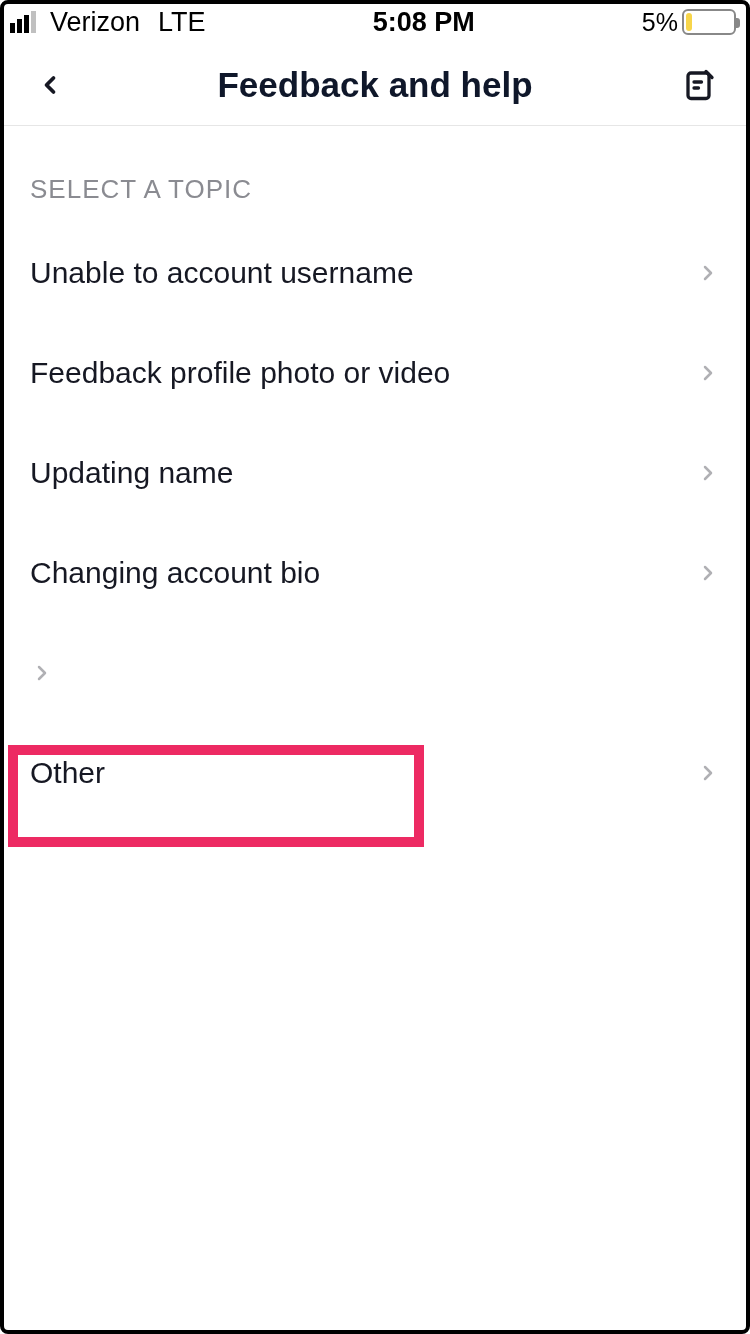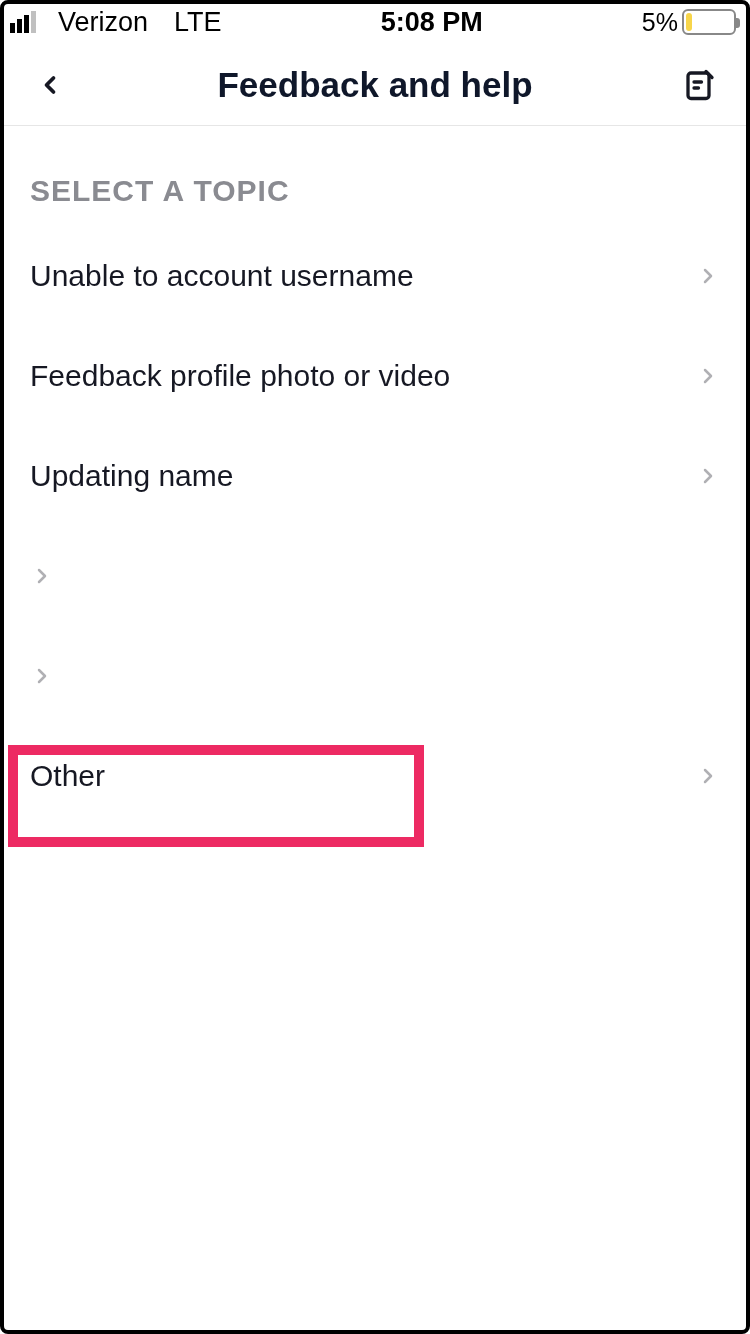--- a/index.html
+++ b/index.html
@@ -21,21 +21,21 @@
   .status-bar {
     display: flex;
     align-items: center;
     justify-content: space-between;
     height: 44px;
     padding: 0 14px 0 10px;
     font-size: 27px;
     font-weight: 400;
     color: #000;
   }
-  .status-left { display: flex; align-items: center; gap: 18px; }
+  .status-left { display: flex; align-items: center; gap: 10px; }
   .signal-bars { display: inline-flex; align-items: flex-end; gap: 2px; }
   .signal-bars span {
     width: 5px;
     background: #000;
     display: inline-block;
   }
   .signal-bars span:nth-child(1){height:10px;}
   .signal-bars span:nth-child(2){height:14px;}
   .signal-bars span:nth-child(3){height:18px;}
   .signal-bars span:nth-child(4){height:22px;background:#c0c0c0;}
@@ -87,22 +87,22 @@
     width: 44px;
     height: 44px;
     display: flex;
     align-items: center;
     justify-content: center;
     color: #161823;
   }
 
   .section-header {
     padding: 48px 30px 18px;
-    font-size: 30px;
-    font-weight: 700;
+    font-size: 26px;
+    font-weight: 400;
     letter-spacing: 1px;
     color: #8a8b91;
   }
 
   .list {
     display: flex;
     flex-direction: column;
   }
   .row {
     display: flex;
@@ -193,20 +193,21 @@
   </div>
 
   <div class="row">
     <span class="row-label">Updating name</span>
     <svg class="chev" viewBox="0 0 24 24" fill="none" stroke="currentColor" stroke-width="2.5" stroke-linecap="round" stroke-linejoin="round">
         <polyline points="9 18 15 12 9 6"></polyline>
       </svg>
   </div>
 
   <div class="row">
+    <span class="row-label">Changing account bio</span>
     <svg class="chev" viewBox="0 0 24 24" fill="none" stroke="currentColor" stroke-width="2.5" stroke-linecap="round" stroke-linejoin="round">
         <polyline points="9 18 15 12 9 6"></polyline>
       </svg>
   </div>
 
   <div class="row">
     <svg class="chev" viewBox="0 0 24 24" fill="none" stroke="currentColor" stroke-width="2.5" stroke-linecap="round" stroke-linejoin="round">
         <polyline points="9 18 15 12 9 6"></polyline>
       </svg>
   </div>

